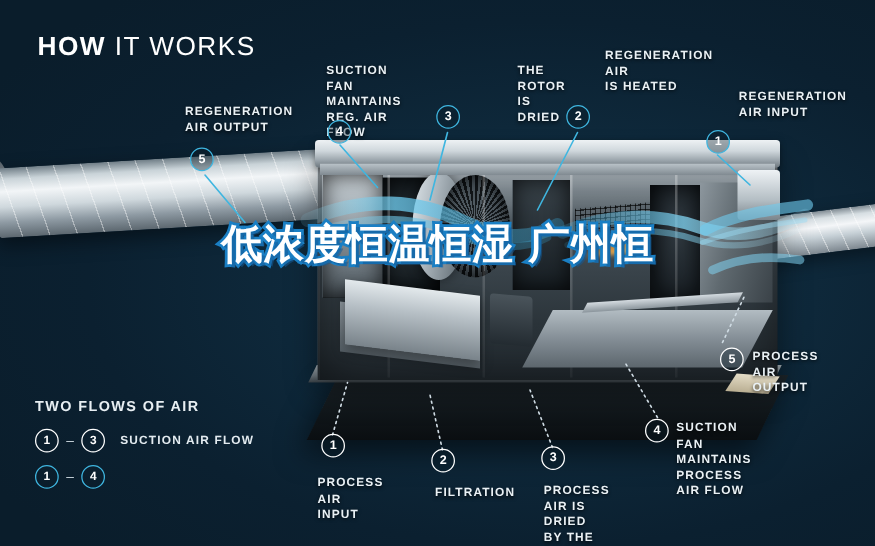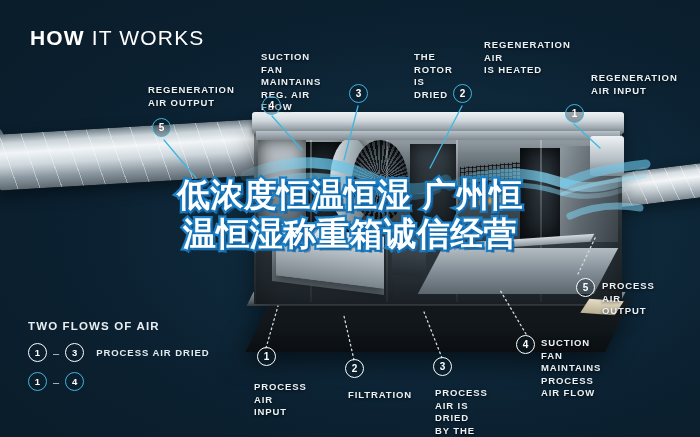--- a/index.html
+++ b/index.html
@@ -395,28 +395,27 @@
 BY THE ROTOR</div>
   </div>
 
   <div id="legend">
     <div class="lg-title">TWO FLOWS OF AIR</div>
 
     <div class="lg-row">
       <div class="lg-c white">1</div>
       <span class="lg-dash">–</span>
       <div class="lg-c white">3</div>
-      <span class="lg-lab">PROCESS AIR DRIED</span>
+      <span class="lg-lab">SUCTION AIR FLOW</span>
     </div>
 
     <div class="lg-row">
       <div class="lg-c cyan">1</div>
       <span class="lg-dash">–</span>
       <div class="lg-c cyan">4</div>
     </div>
   </div>
 
   <div id="overlay">
     <span class="ln">低浓度恒温恒湿 广州恒</span>
-    <span class="ln">温恒湿称重箱诚信经营</span>
   </div>
 
 </div>
 
 </body></html>

